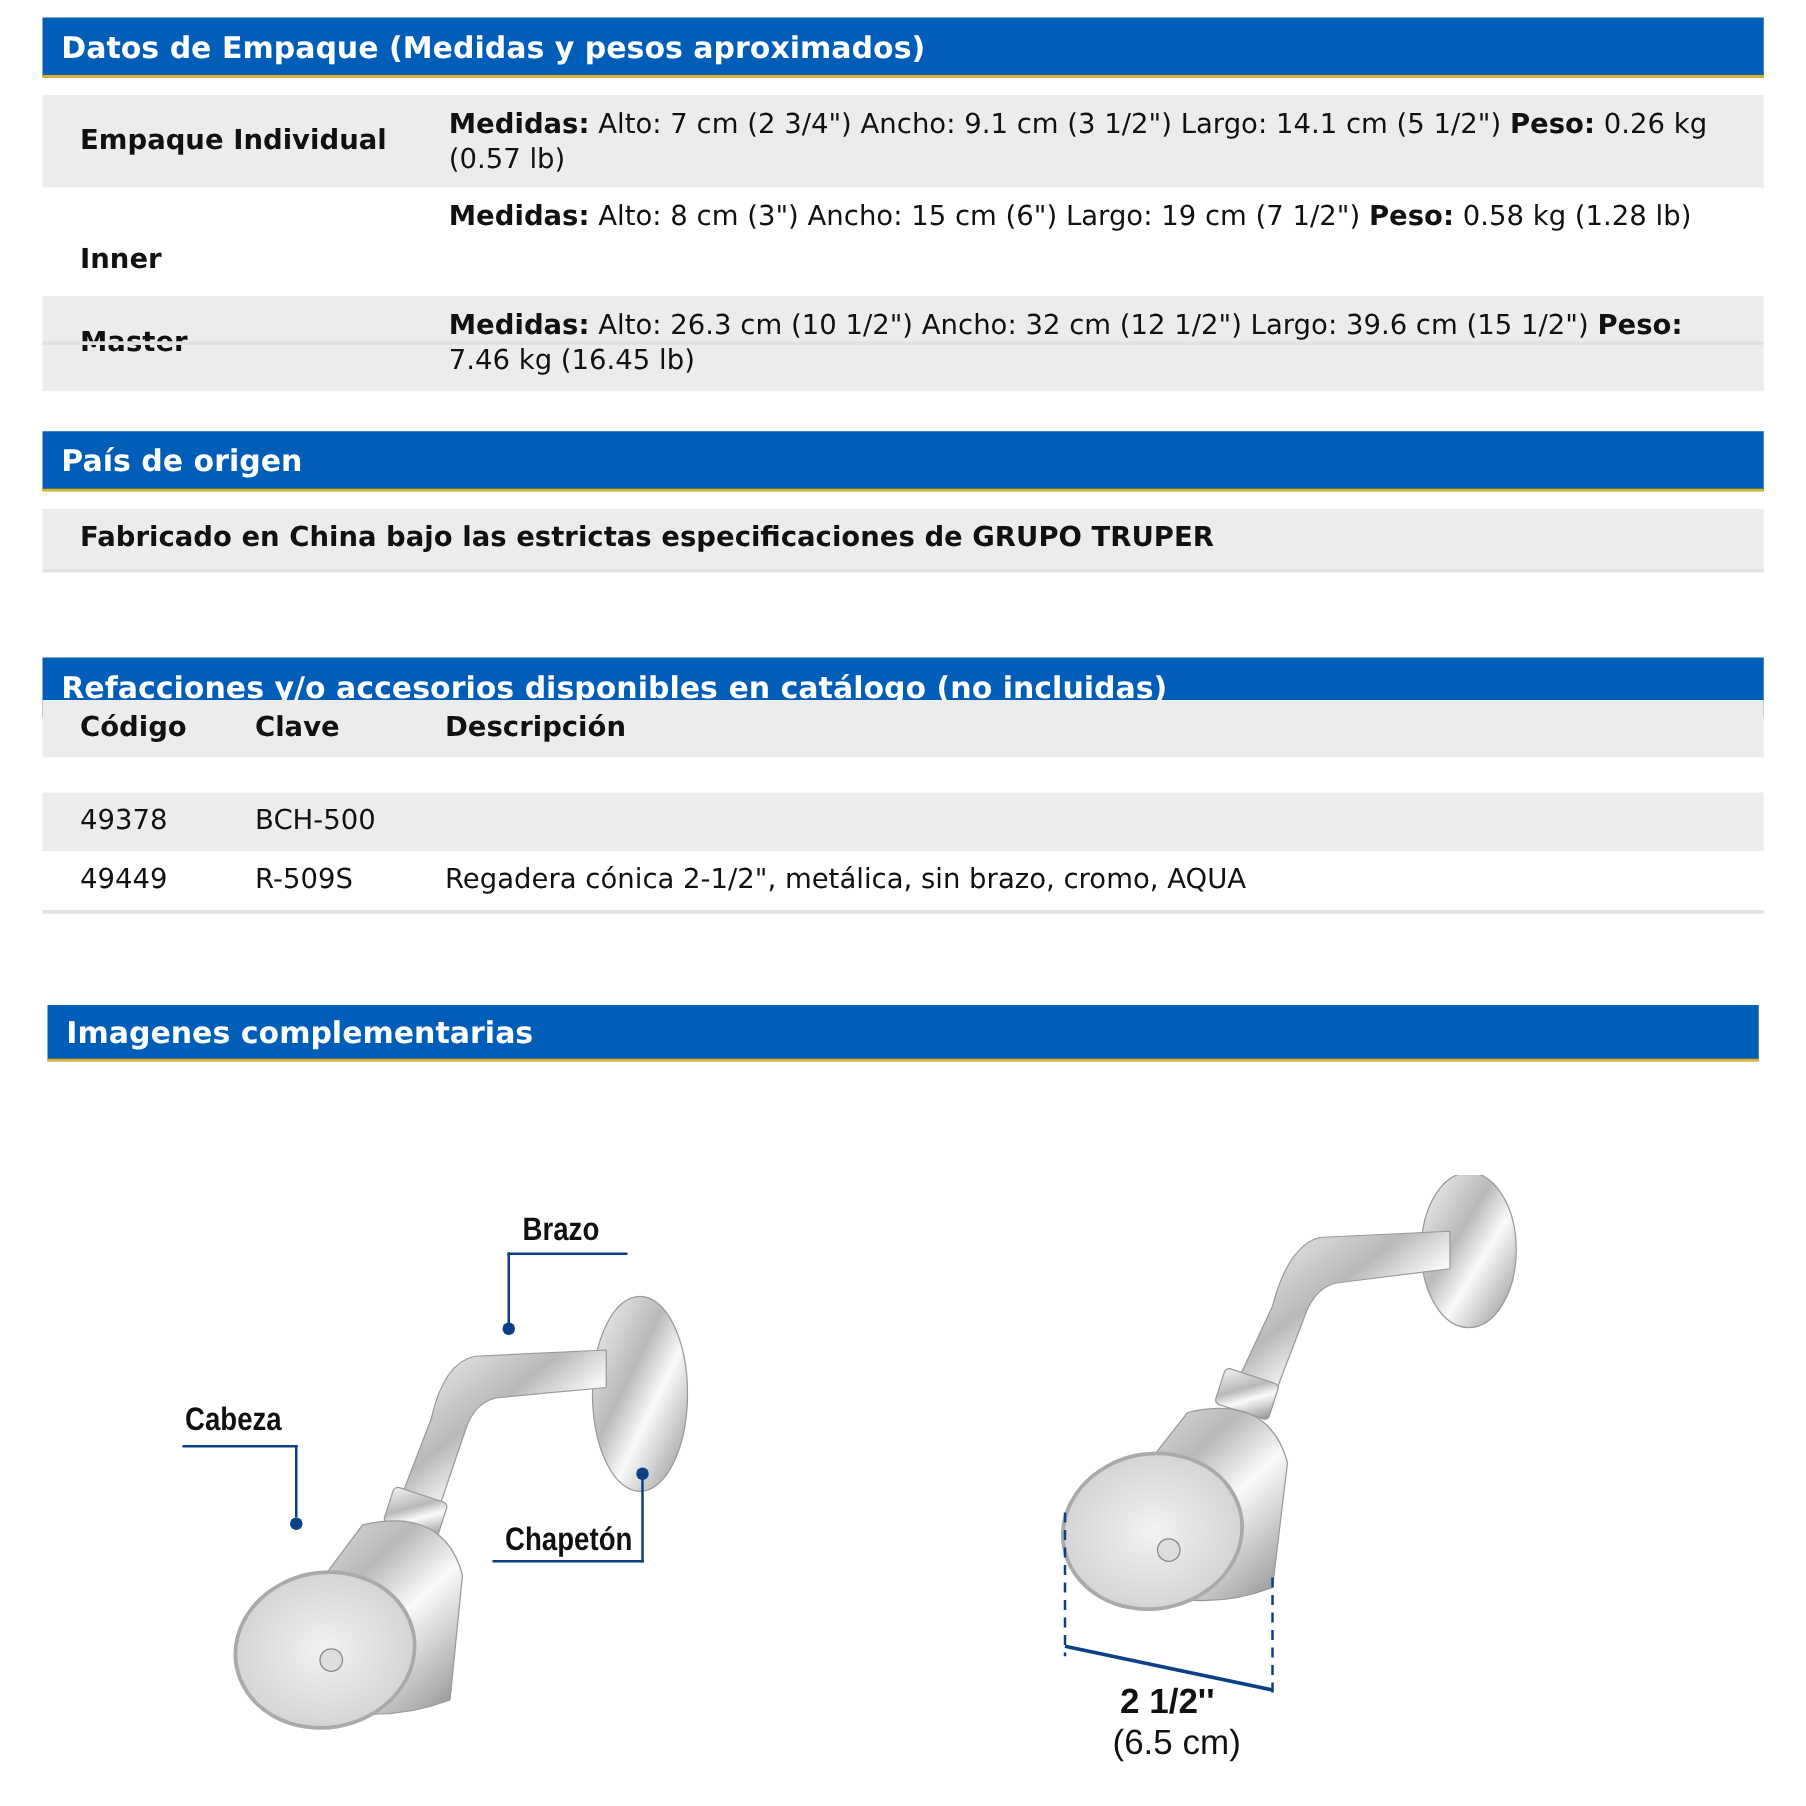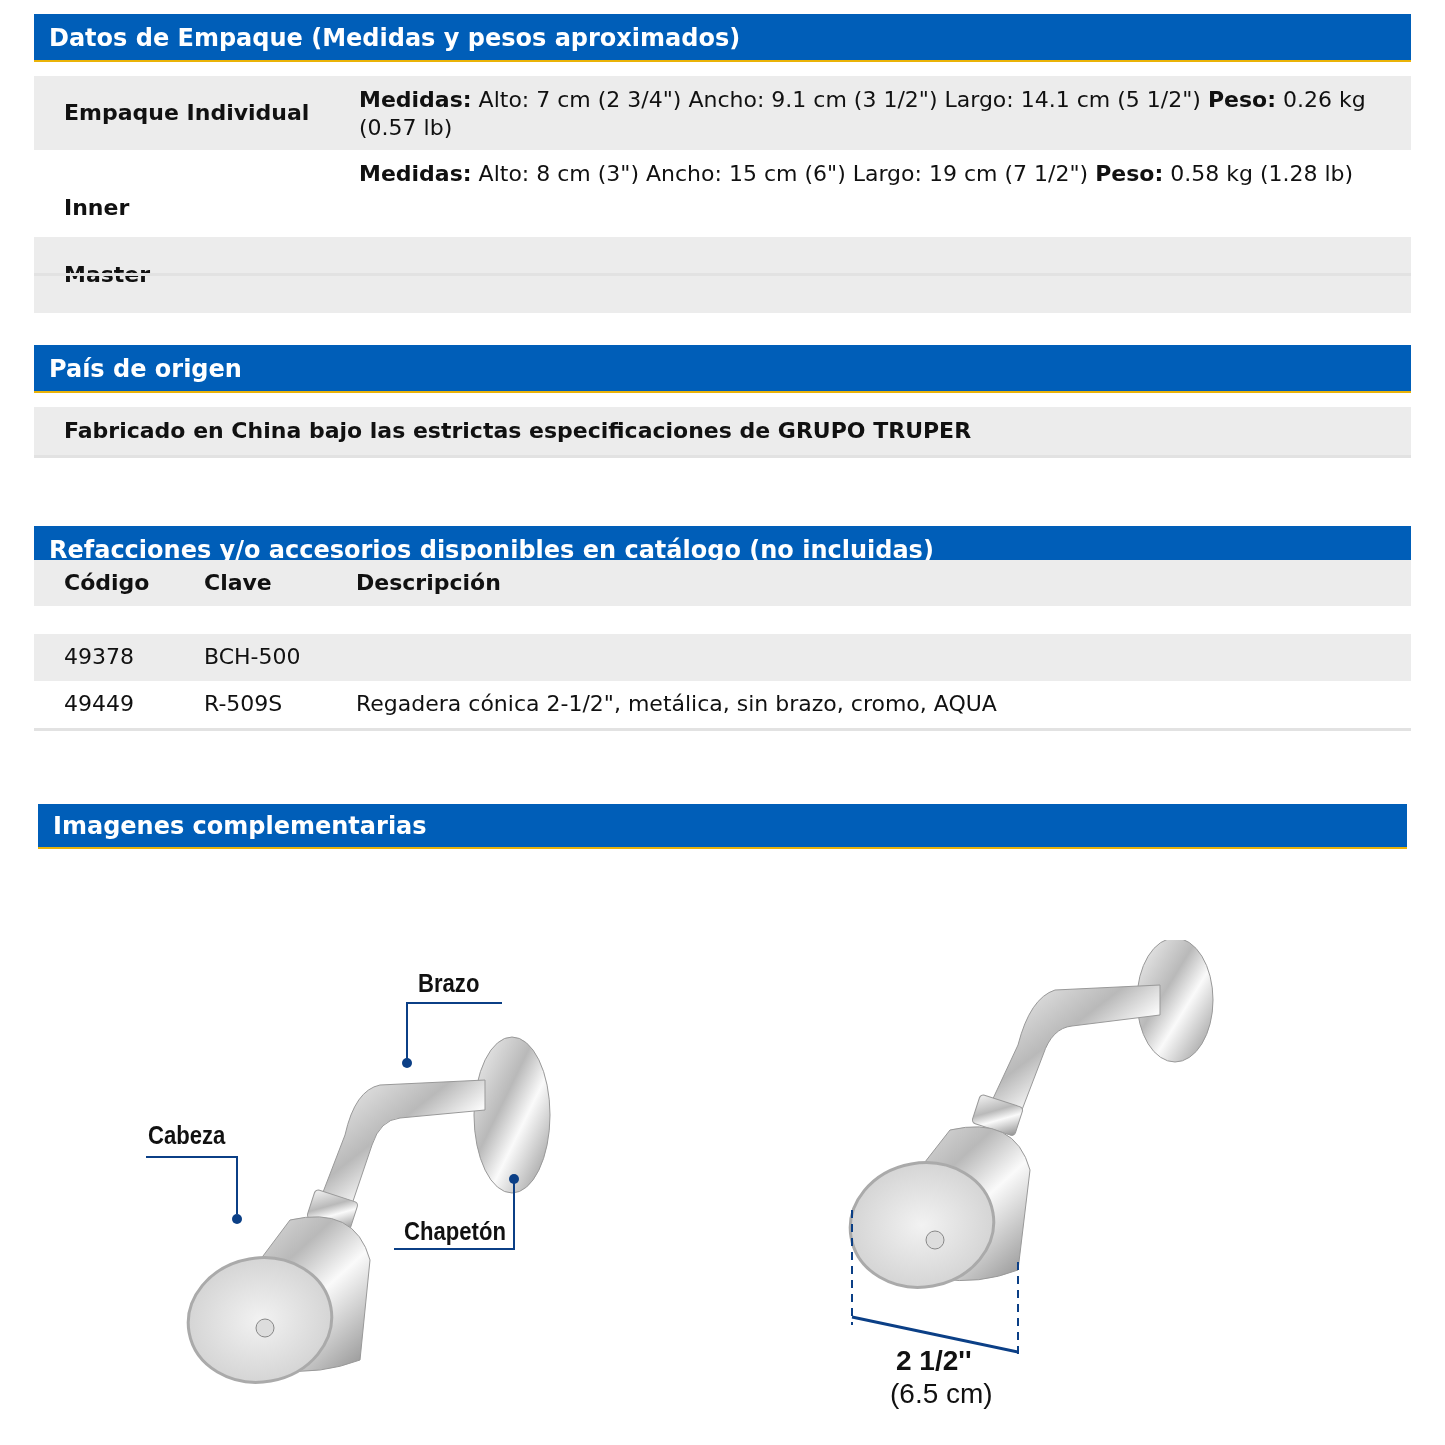--- a/index.html
+++ b/index.html
@@ -36,20 +36,26 @@
   <span class="lbl" style="top:21px;margin-top:24px;">Inner</span>
   <div class="val" style="top:10px;">
     <b>Medidas:</b>
     <span>Alto: 8 cm (3") Ancho: 15 cm (6") Largo: 19 cm (7 1/2")</span>
     <b>Peso:</b>
     <span>0.58 kg (1.28 lb)</span>
   </div>
 </div>
 <div class="row gray" style="top:197px;height:76px;margin-top:40px;">
   <span class="lbl" style="top:25px;">Master</span>
+  <div class="val" style="top:10px;">
+    <b>Medidas:</b>
+    <span>Alto: 26.3 cm (10 1/2") Ancho: 32 cm (12 1/2") Largo: 39.6 cm (15 1/2")</span>
+    <b>Peso:</b>
+    <span>7.46 kg (16.45 lb)</span>
+  </div>
 </div>
 <div class="sep" style="top:273px;"></div>
 
 <div class="bar" style="top:345px;">País de origen</div>
 <div class="row gray" style="top:407px;height:48px;">
   <span class="lbl" style="top:11px;">Fabricado en China bajo las estrictas especificaciones de GRUPO TRUPER</span>
 </div>
 <div class="sep" style="top:455px;"></div>
 
 <div class="bar" style="top:526px;">Refacciones y/o accesorios disponibles en catálogo (no incluidas)</div>

